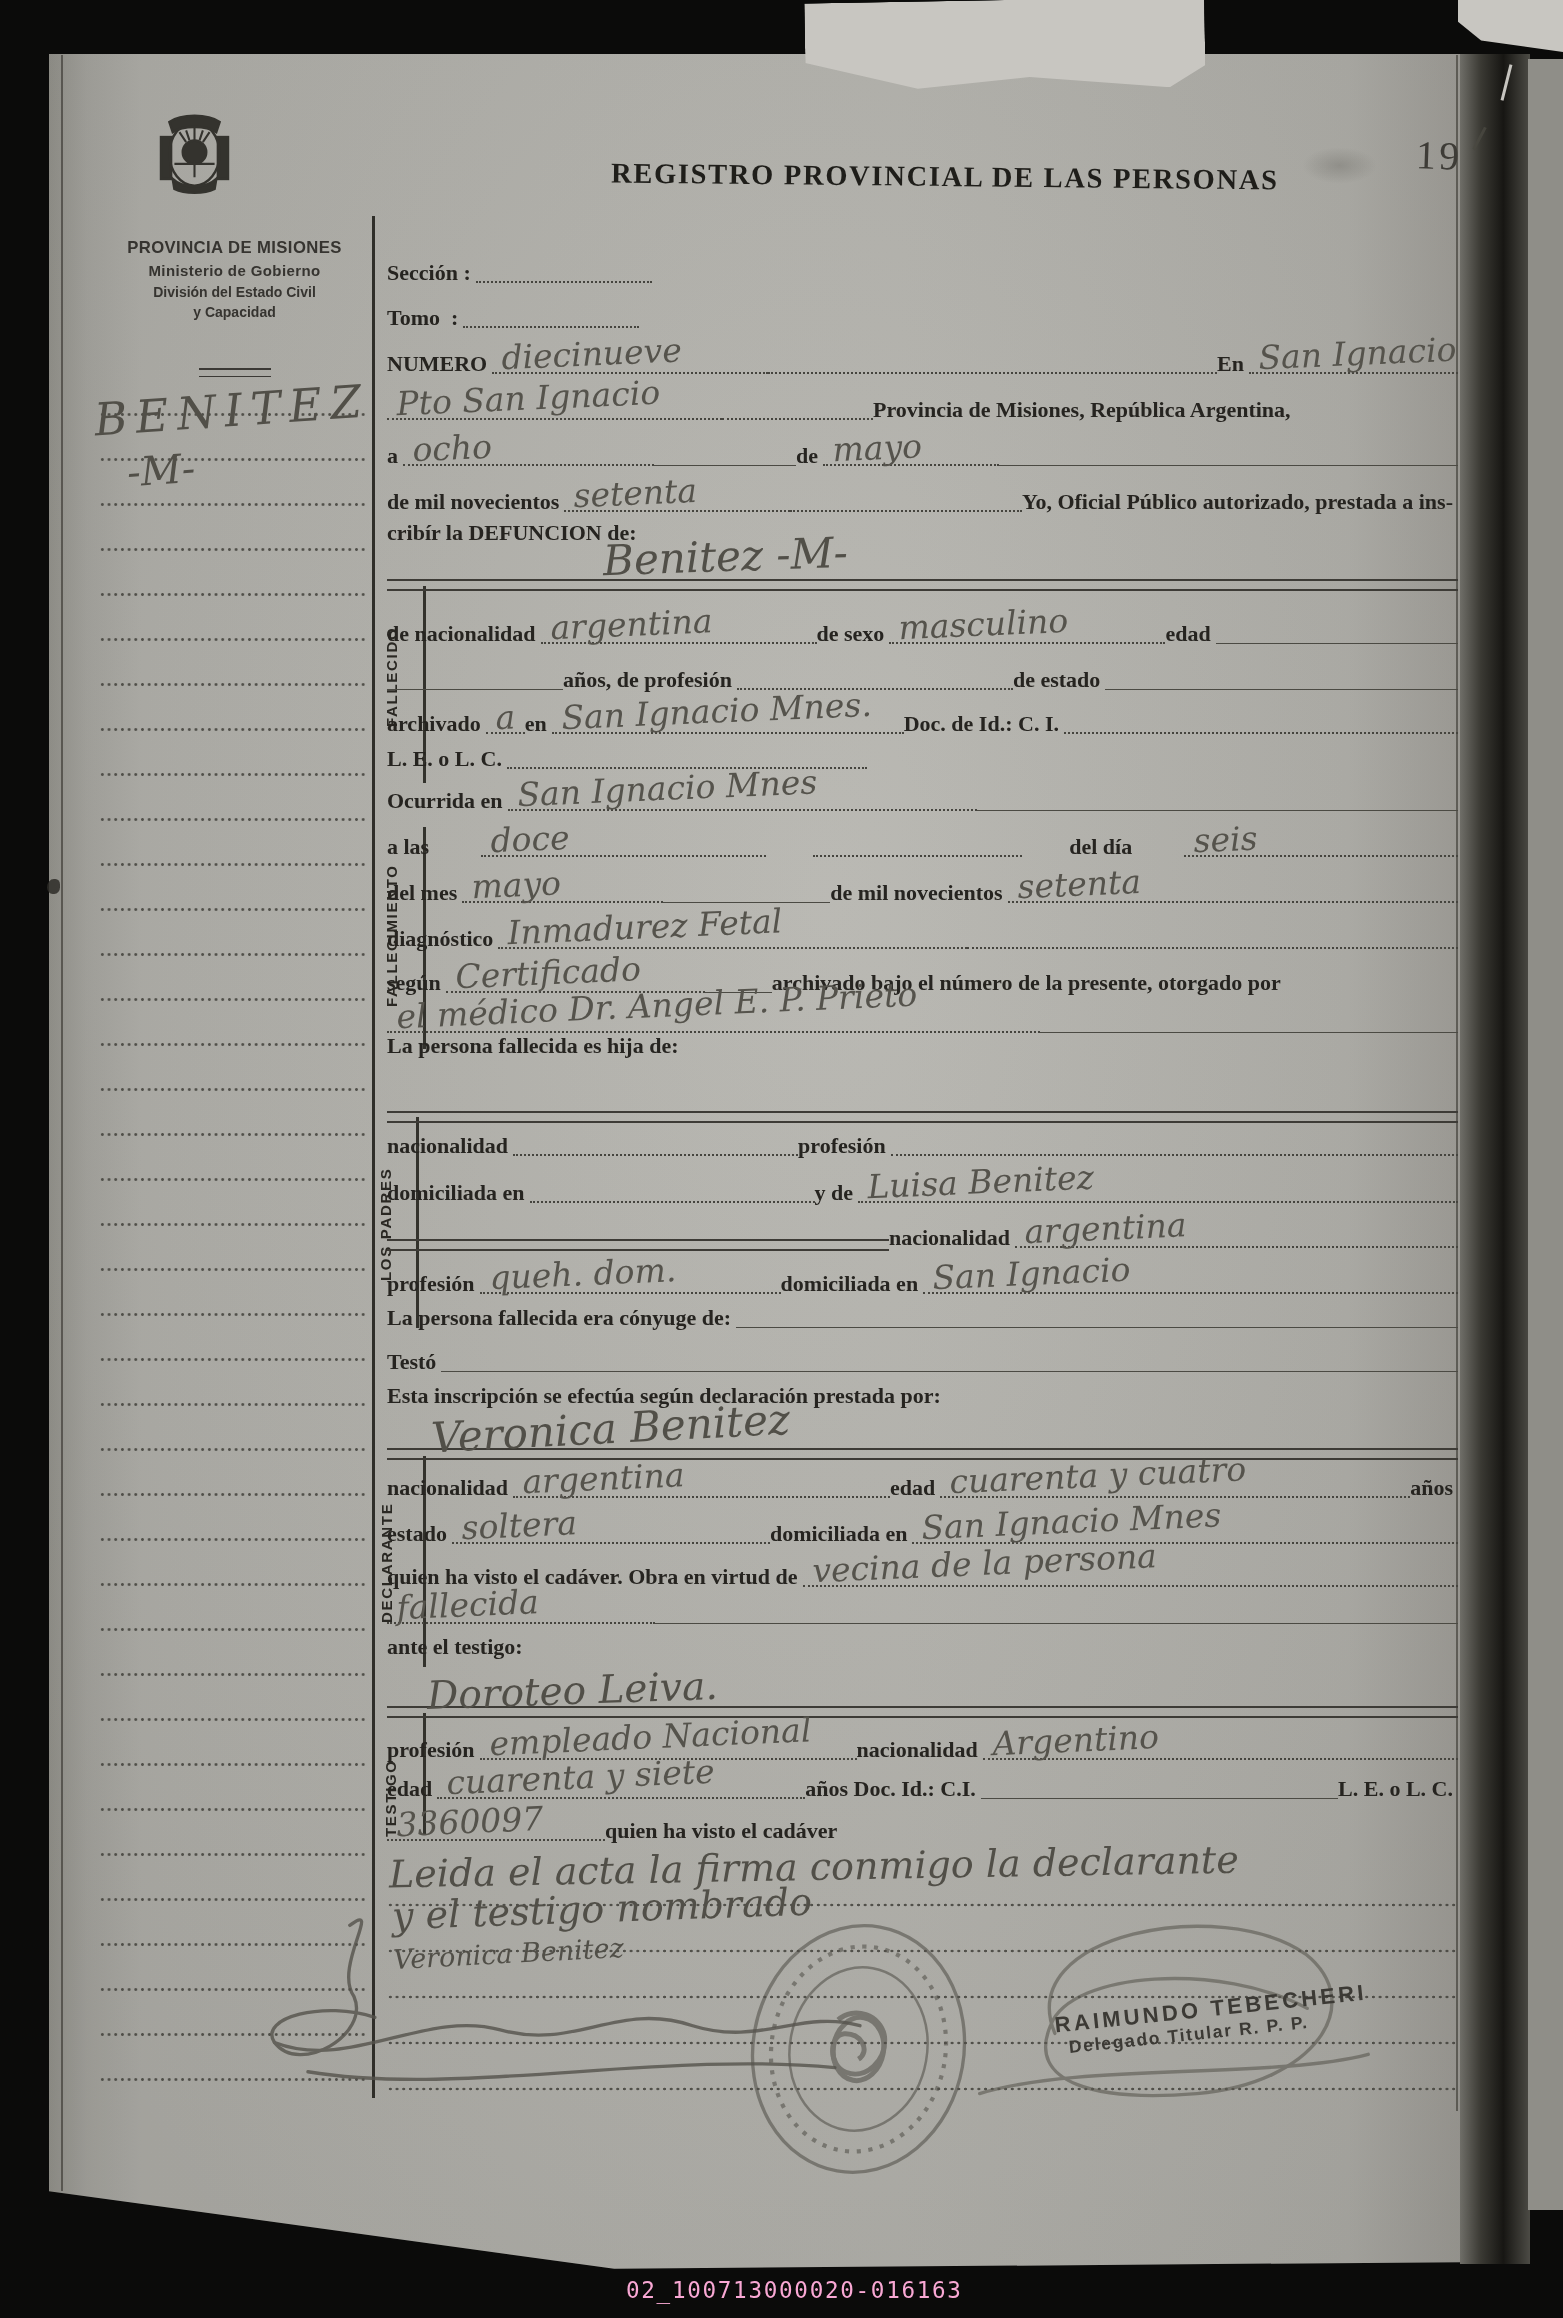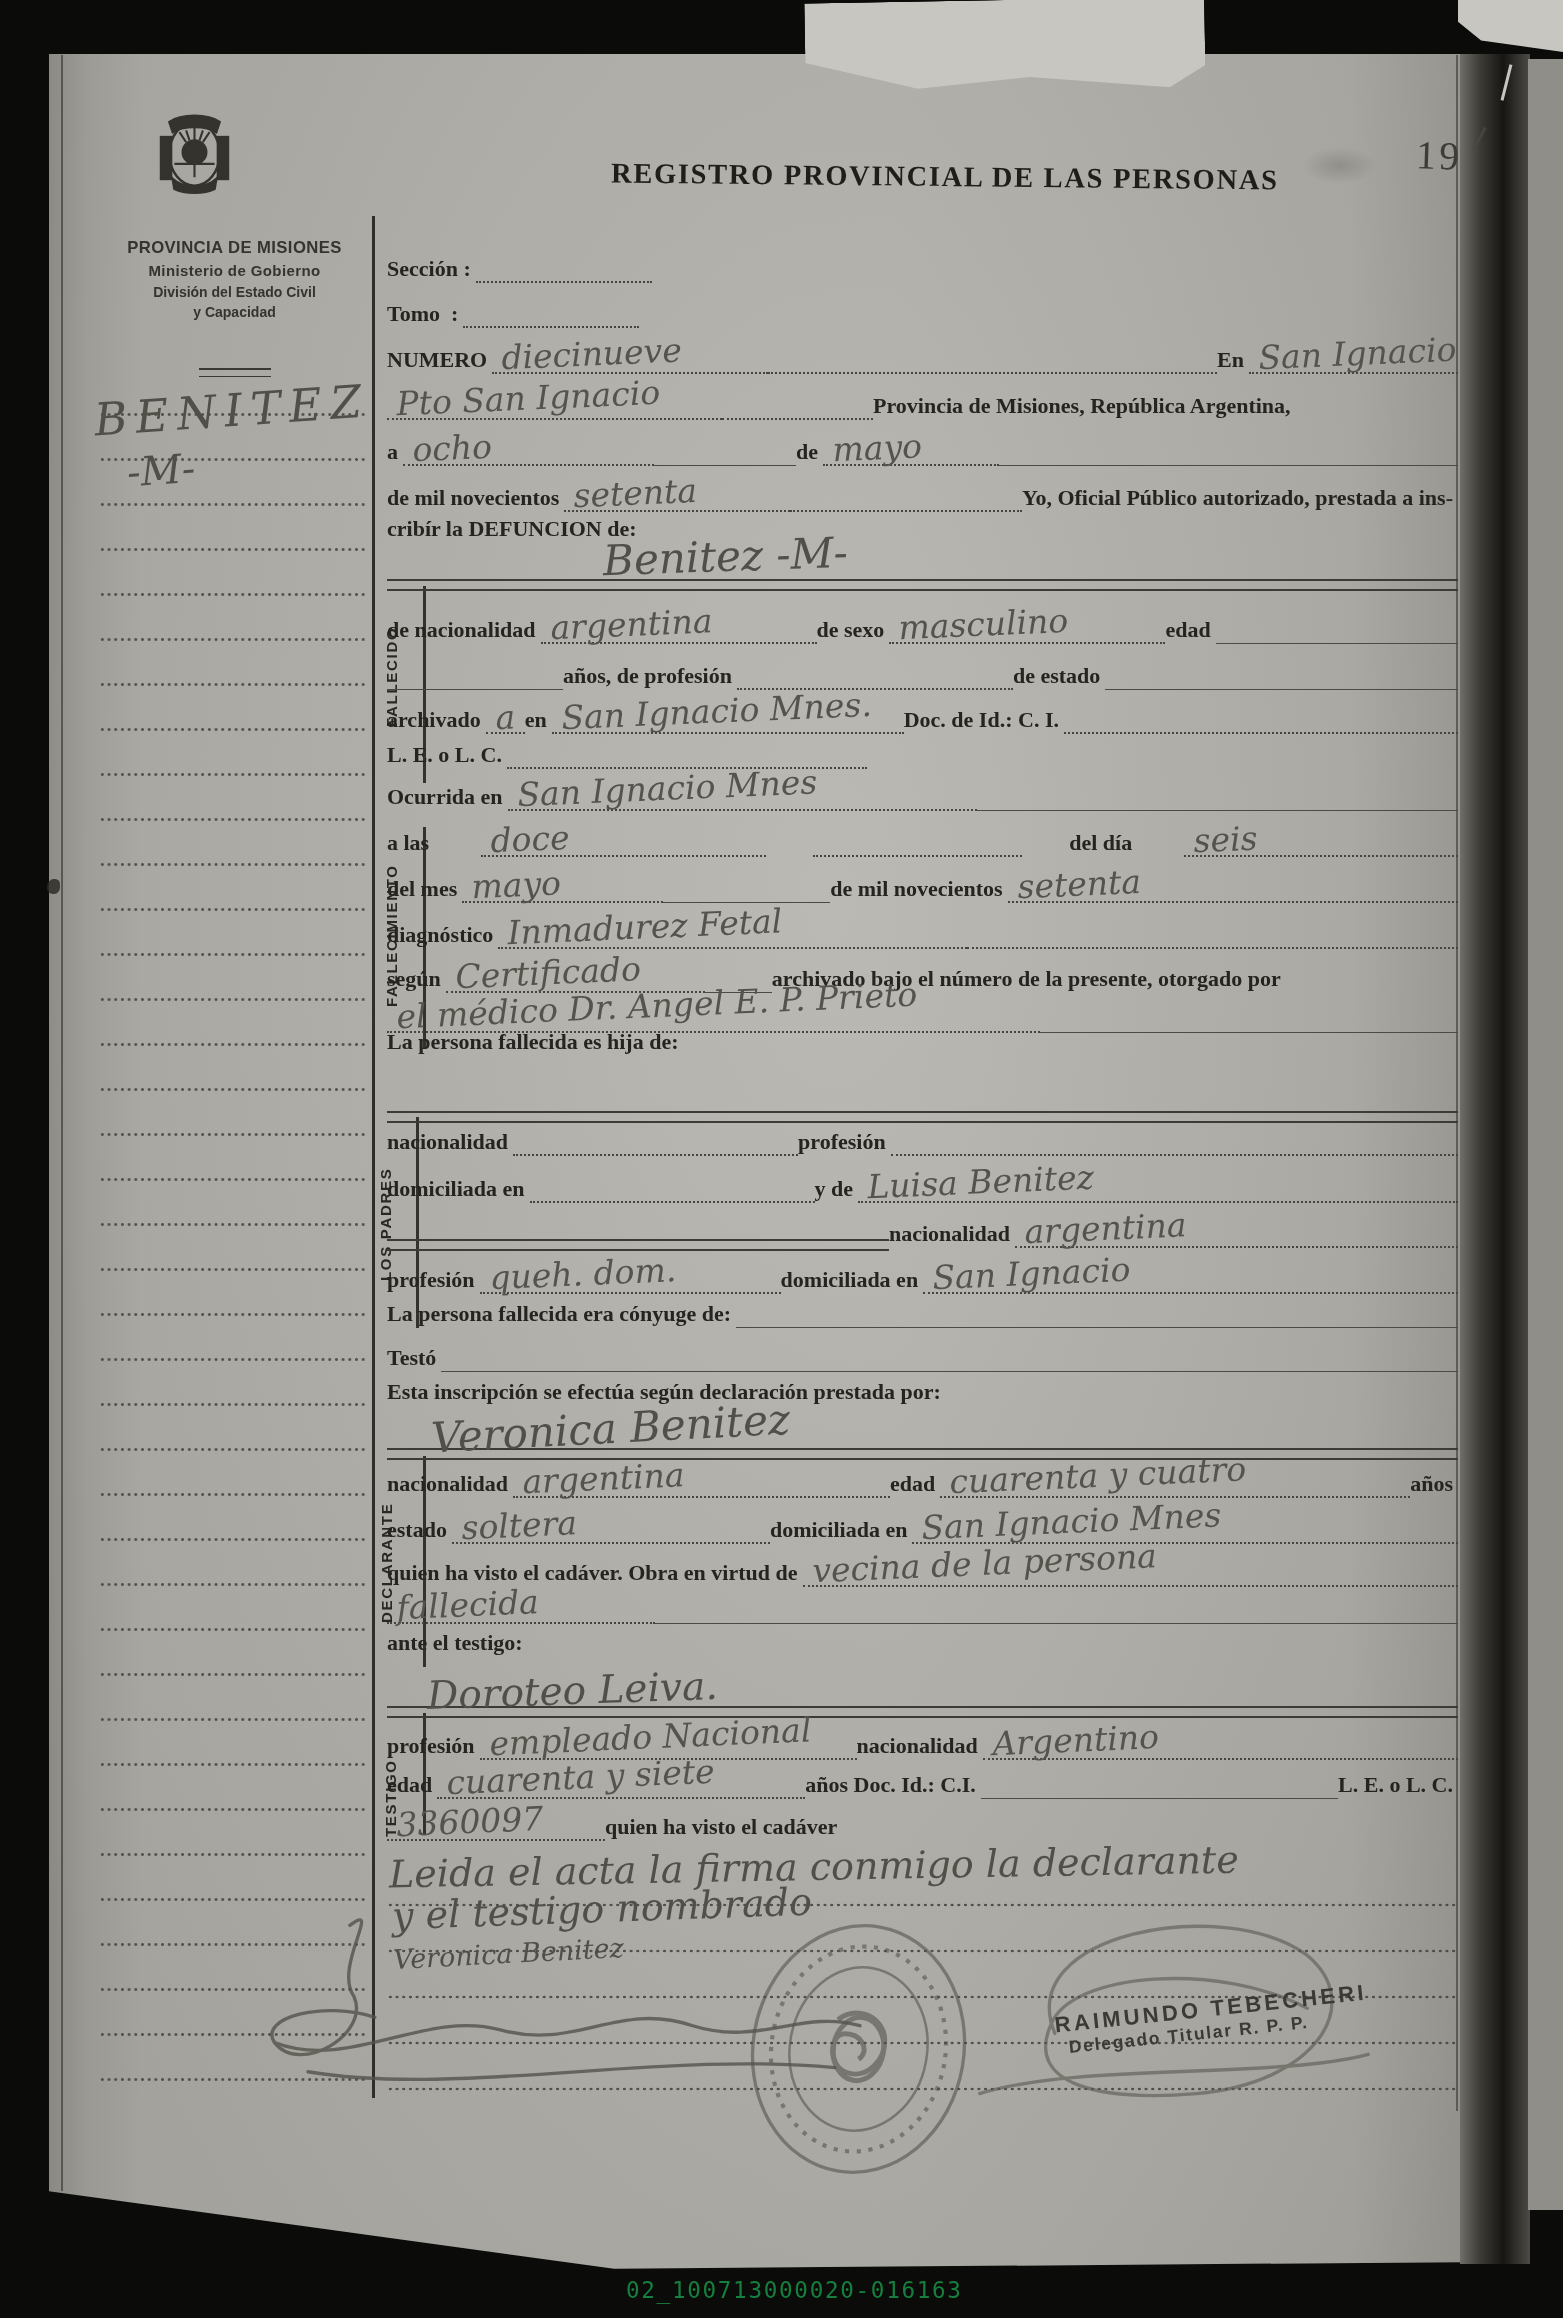--- a/index.html
+++ b/index.html
@@ -46,21 +46,21 @@
   #office .o1{font-size:16.7px;font-weight:600;letter-spacing:0.4px;}
   #office .o2{font-size:15px;font-weight:700;letter-spacing:0.4px;}
   #office .o3,#office .o4{font-size:14px;font-weight:600;}
   #office-rule{position:absolute;left:199px;top:368px;width:72px;height:5.9px;z-index:3;
     border-top:2.5px solid #3b3935;border-bottom:1.7px solid #3b3935;}
   
   .vlab{position:absolute;z-index:3;writing-mode:vertical-rl;transform:rotate(180deg);
     font:700 15px "Liberation Sans",sans-serif;letter-spacing:1.7px;color:#2a2823;
     display:flex;align-items:center;justify-content:center;}
   
-  .row{position:absolute;left:387px;width:1071px;height:37px;display:flex;align-items:center;z-index:3;}
+  .row{position:absolute;left:387px;width:1071px;height:37px;display:flex;align-items:flex-end;z-index:3;}
   .pt{font:700 22px "Liberation Serif",serif;color:#262420;white-space:pre;margin:0 5px 1.7px 0;}
   .ln{align-self:flex-end;margin-bottom:5px;height:0;}
   .ld{border-bottom:2.5px dotted #45443e;}
   .lsd{border-bottom:1.7px solid #4b4a43;height:0.8px;}
   .lb{height:8.4px!important;border-top:2.5px solid #3d3b36;border-bottom:2.5px solid #3d3b36;margin-bottom:1.7px;}
   .grow{flex:1 1 25px;}
   .hws{align-self:flex-end;margin-bottom:5px;position:relative;}
   .hws.ud{border-bottom:2.5px dotted #45443e;}
   .hw{display:inline-block;font:italic 33px "DejaVu Serif",serif;color:#55534c;line-height:.8;
     white-space:pre;transform:rotate(-2.5deg) translateY(1.7px);transform-origin:left bottom;padding:0 3.3px 0 10px;}
@@ -71,21 +71,21 @@
   
   svg.sig{position:absolute;z-index:4;}
   #stamp-name{position:absolute;left:1055px;top:1996px;z-index:4;transform:rotate(-6deg);
     color:#3c3a35;font-family:"Liberation Sans",sans-serif;}
   #stamp-name .s1{font-size:22px;font-weight:700;letter-spacing:3.3px;}
   #stamp-name .s2{font-size:17.6px;font-weight:700;letter-spacing:1.7px;padding-left:11.7px;}
   #inkblot{position:absolute;left:47px;top:879px;width:12.6px;height:15px;background:#2e2d28;
     border-radius:60% 40% 50% 50%;z-index:3;opacity:.85;}
   
   #scanid{position:absolute;left:626px;top:2277px;z-index:5;
-    font:400 22.6px "DejaVu Sans Mono",monospace;letter-spacing:1.7px;color:#15803d;}
+    font:400 22.6px "DejaVu Sans Mono",monospace;letter-spacing:1.7px;color:#f9a8d4;}
 </style>
 </head>
 <body>
 
 <div id="paper"></div>
 <div id="binding"></div>
 <div id="nextpage"></div>
 <div id="tape1" class="tape"></div>
 <div id="tape2" class="tape"></div>
 <div id="corner-tick"></div>

